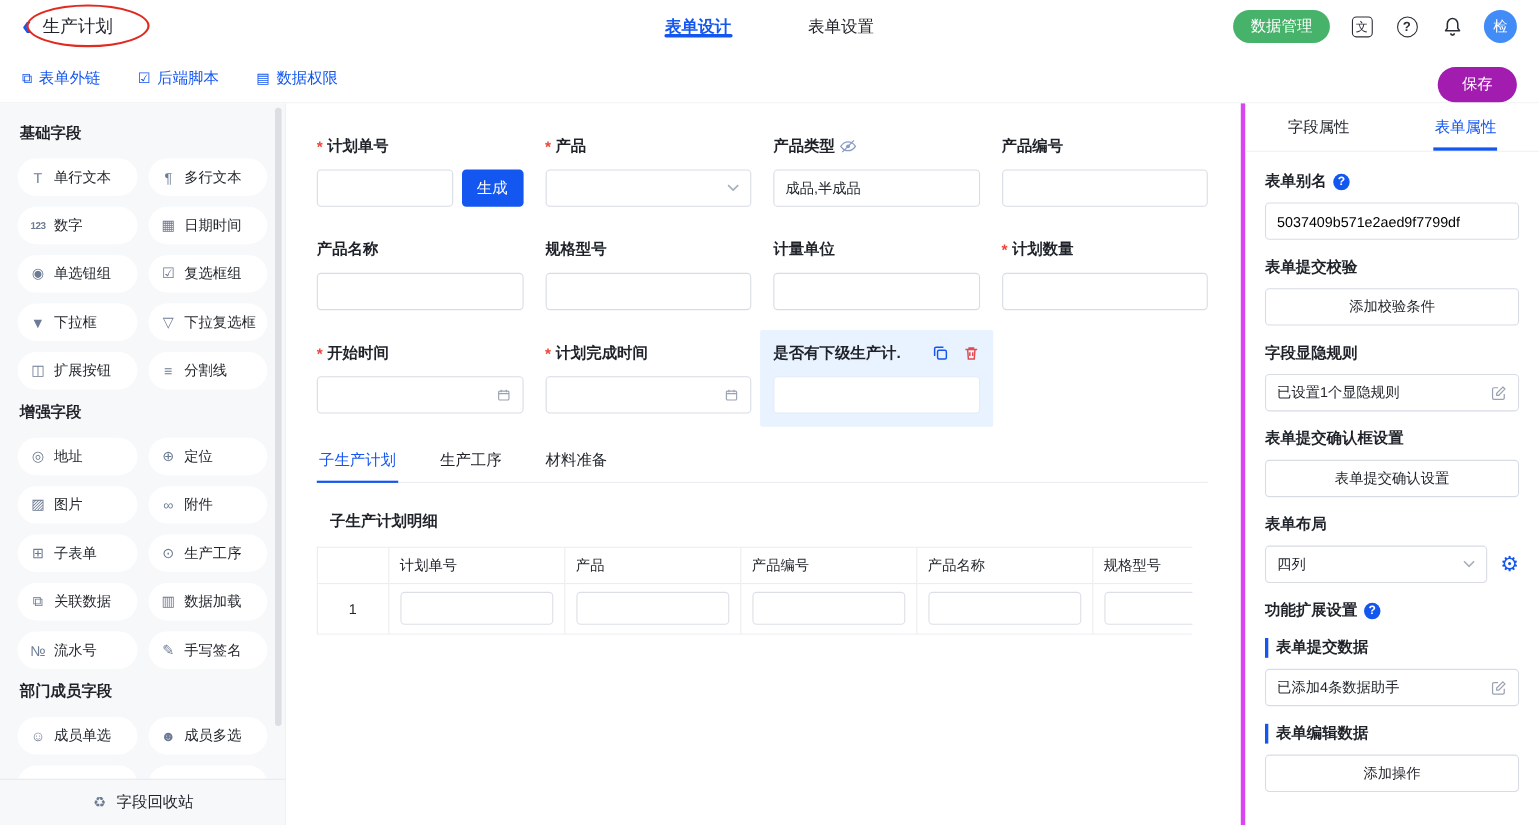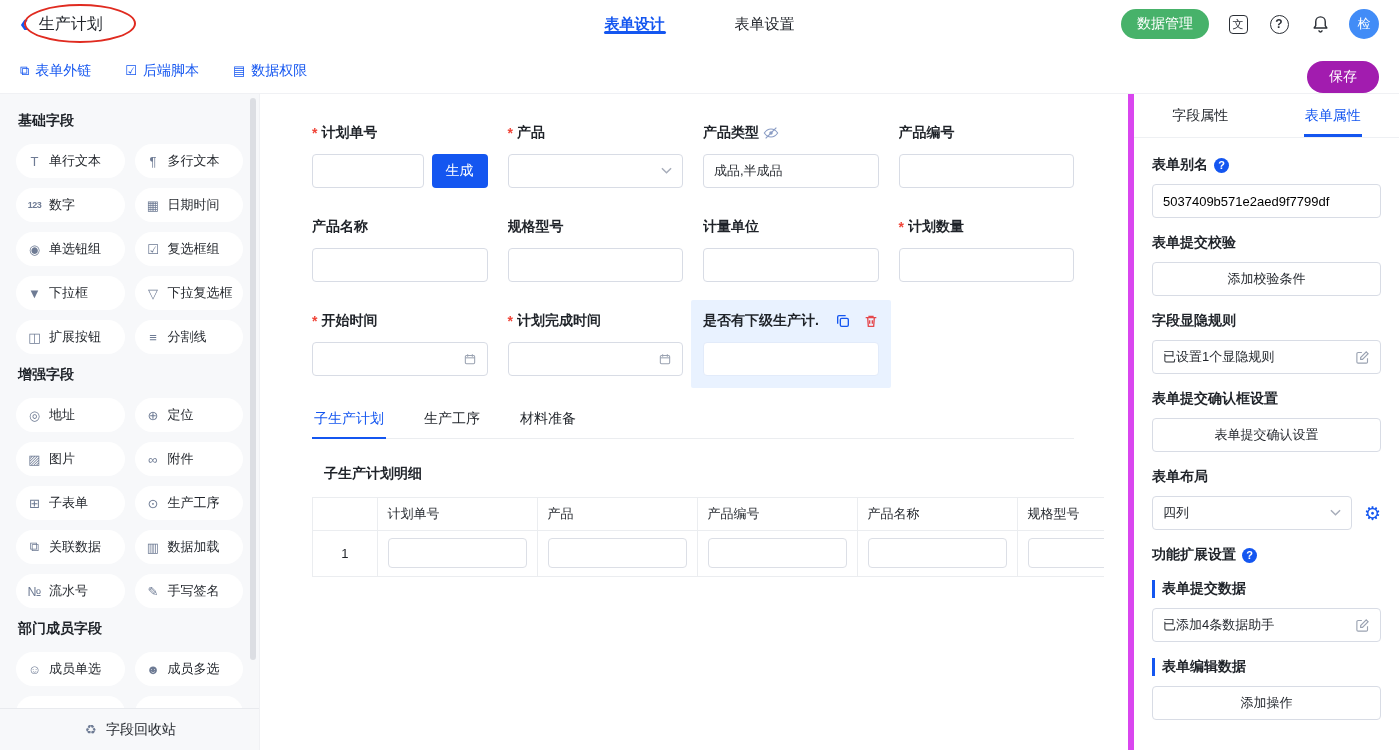--- a/index.html
+++ b/index.html
@@ -26,21 +26,21 @@
   
   .toolbar{height:46px;display:flex;align-items:center;padding:0 20px;border-bottom:1px solid #f0f1f4;}
   .tlink{display:flex;align-items:center;gap:6px;color:#1456f0;font-size:14px;margin-right:34px;cursor:pointer;}
   .ticon{font-size:13px;}
   .toolbar-right{margin-left:auto;display:flex;align-items:flex-end;gap:16px;flex-direction:column;}
   .btn-outline{border:1px solid #1456f0;color:#1456f0;background:#fff;border-radius:16px;padding:6px 22px;font-size:14px;cursor:pointer;}
   .btn-primary{border:none;background:#a21caf;color:#fff;border-radius:16px;padding:7px 22px;font-size:14px;cursor:pointer;}
   .share-icon{cursor:pointer;}
 
   
-  .main{display:flex;height:656px;gap:24px;}
+  .main{display:flex;height:656px;}
 
   
   .sidebar{width:260px;background:#f7f8fa;position:relative;display:flex;flex-direction:column;border-right:1px solid #f0f1f4;}
   .sidebar-scroll{flex:1;padding:6px 16px 0 16px;overflow:hidden;}
   .sec-title{font-weight:700;font-size:14px;margin:12px 0 14px 2px;}
   .pill-grid{display:grid;grid-template-columns:1fr 1fr;gap:10px;margin-bottom:10px;}
   .pill{background:#fff;border-radius:17px;height:34px;display:flex;align-items:center;gap:7px;padding:0 11px;font-size:13px;cursor:grab;color:#1f2329;white-space:nowrap;overflow:hidden;}
   .picon{color:#6e7b94;font-size:13px;min-width:15px;text-align:center;flex:none;}
   .picon.num{font-size:9px;font-weight:700;letter-spacing:-0.5px;}
   .recycle{height:42px;border-top:1px solid #e8eaee;display:flex;align-items:center;justify-content:center;gap:8px;font-size:14px;color:#1f2329;background:#f7f8fa;cursor:pointer;flex:none;}
@@ -72,21 +72,21 @@
 
   .sub-title{font-weight:700;margin:26px 0 14px 12px;font-size:14px;}
   .stable-wrap{width:796px;overflow:hidden;border-top:1px solid #ebedf0;border-left:1px solid #ebedf0;}
   table{border-collapse:collapse;table-layout:fixed;width:864px;}
   th,td{border-right:1px solid #ebedf0;border-bottom:1px solid #ebedf0;font-weight:400;font-size:13px;text-align:left;padding:0 10px;height:32px;color:#1f2329;background:#fff;}
   tbody td{height:46px;}
   td.rownum{text-align:center;}
   .cell-input{height:30px;border:1px solid #dcdfe6;border-radius:4px;width:100%;outline:none;font:inherit;padding:0 8px;}
 
   
-  .panel{width:271px;border-left:6px solid #d946ef;background:#fff;display:flex;flex-direction:column;}
+  .panel{width:271px;border-left:4px solid #d946ef;background:#fff;display:flex;flex-direction:column;}
   .ptabs{display:flex;height:44px;border-bottom:1px solid #eef0f3;flex:none;}
   .ptab{flex:1;display:flex;align-items:center;justify-content:center;cursor:pointer;position:relative;font-size:14px;color:#1f2329;}
   .ptab.active{color:#1456f0;}
   .ptab.active::after{content:"";position:absolute;bottom:0;left:50%;transform:translateX(-50%);width:58px;height:3px;background:#1456f0;}
   .pbody{padding:2px 18px 0;overflow:hidden;flex:1;}
   .plabel{display:flex;align-items:center;gap:6px;font-weight:700;font-size:14px;margin:16px 0 10px;}
   .pfield{height:34px;border:1px solid #d8dce5;border-radius:4px;display:flex;align-items:center;padding:0 10px;font-size:13px;color:#1f2329;background:#fff;}
   .pfield input{border:none;outline:none;width:100%;font:inherit;}
   .pbtn{height:34px;border:1px solid #d8dce5;border-radius:4px;display:flex;align-items:center;justify-content:center;font-size:13px;background:#fff;cursor:pointer;width:100%;color:#1f2329;}
   .edit{margin-left:auto;cursor:pointer;flex:none;}

